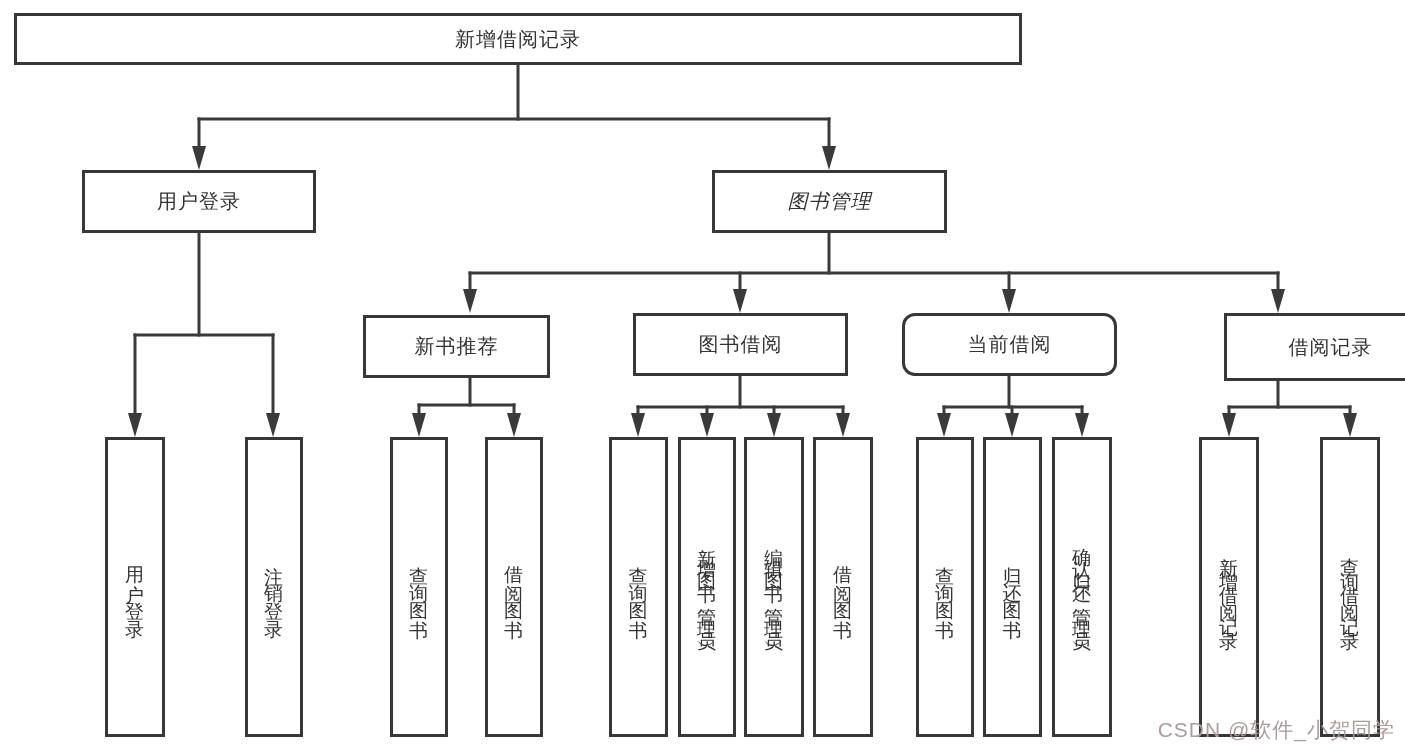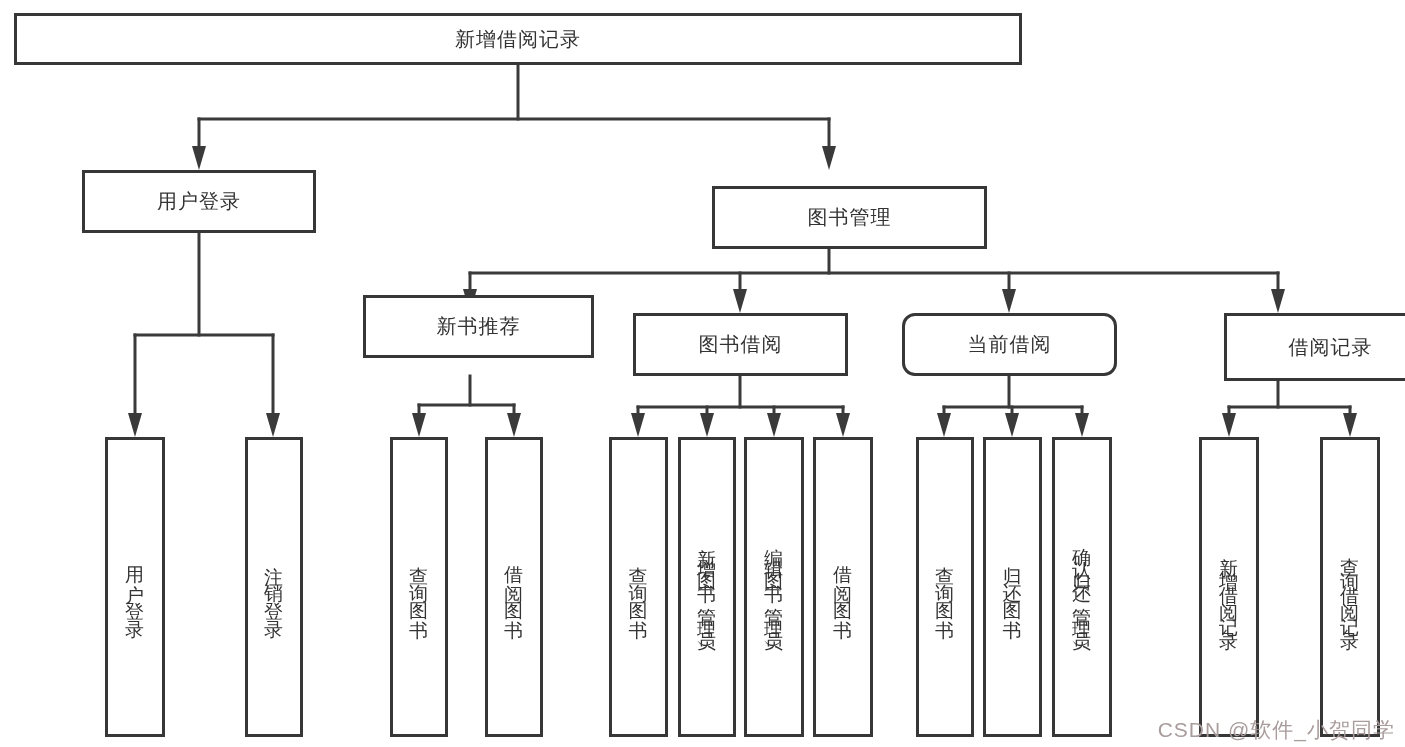--- a/index.html
+++ b/index.html
@@ -151,25 +151,25 @@
     </g>
   </svg>
 
   <div class="hbox" style="left:14px; top:13px; width:1008px; height:52px;">
     <span>新增借阅记录</span>
   </div>
 
   <div class="hbox" style="left:82px; top:170px; width:234px; height:63px;">
     <span>用户登录</span>
   </div>
-  <div class="hbox" style="left:712px; top:186px; width:275px; height:63px;">
+  <div class="hbox" style="left:712px; top:170px; width:235px; height:63px;font-style:italic;">
     <span>图书管理</span>
   </div>
 
-  <div class="hbox" style="left:363px; top:295px; width:231px; height:63px;">
+  <div class="hbox" style="left:363px; top:315px; width:187px; height:63px;">
     <span>新书推荐</span>
   </div>
   <div class="hbox" style="left:633px; top:313px; width:215px; height:63px;font-family:Liberation Serif, serif;">
     <span>图书借阅</span>
   </div>
   <div class="hbox" style="left:902px; top:313px; width:215px; height:63px;border-radius:13px;">
     <span>当前借阅</span>
   </div>
   <div class="hbox" style="left:1224px; top:313px; width:213px; height:68px;">
     <span>借阅记录</span>

